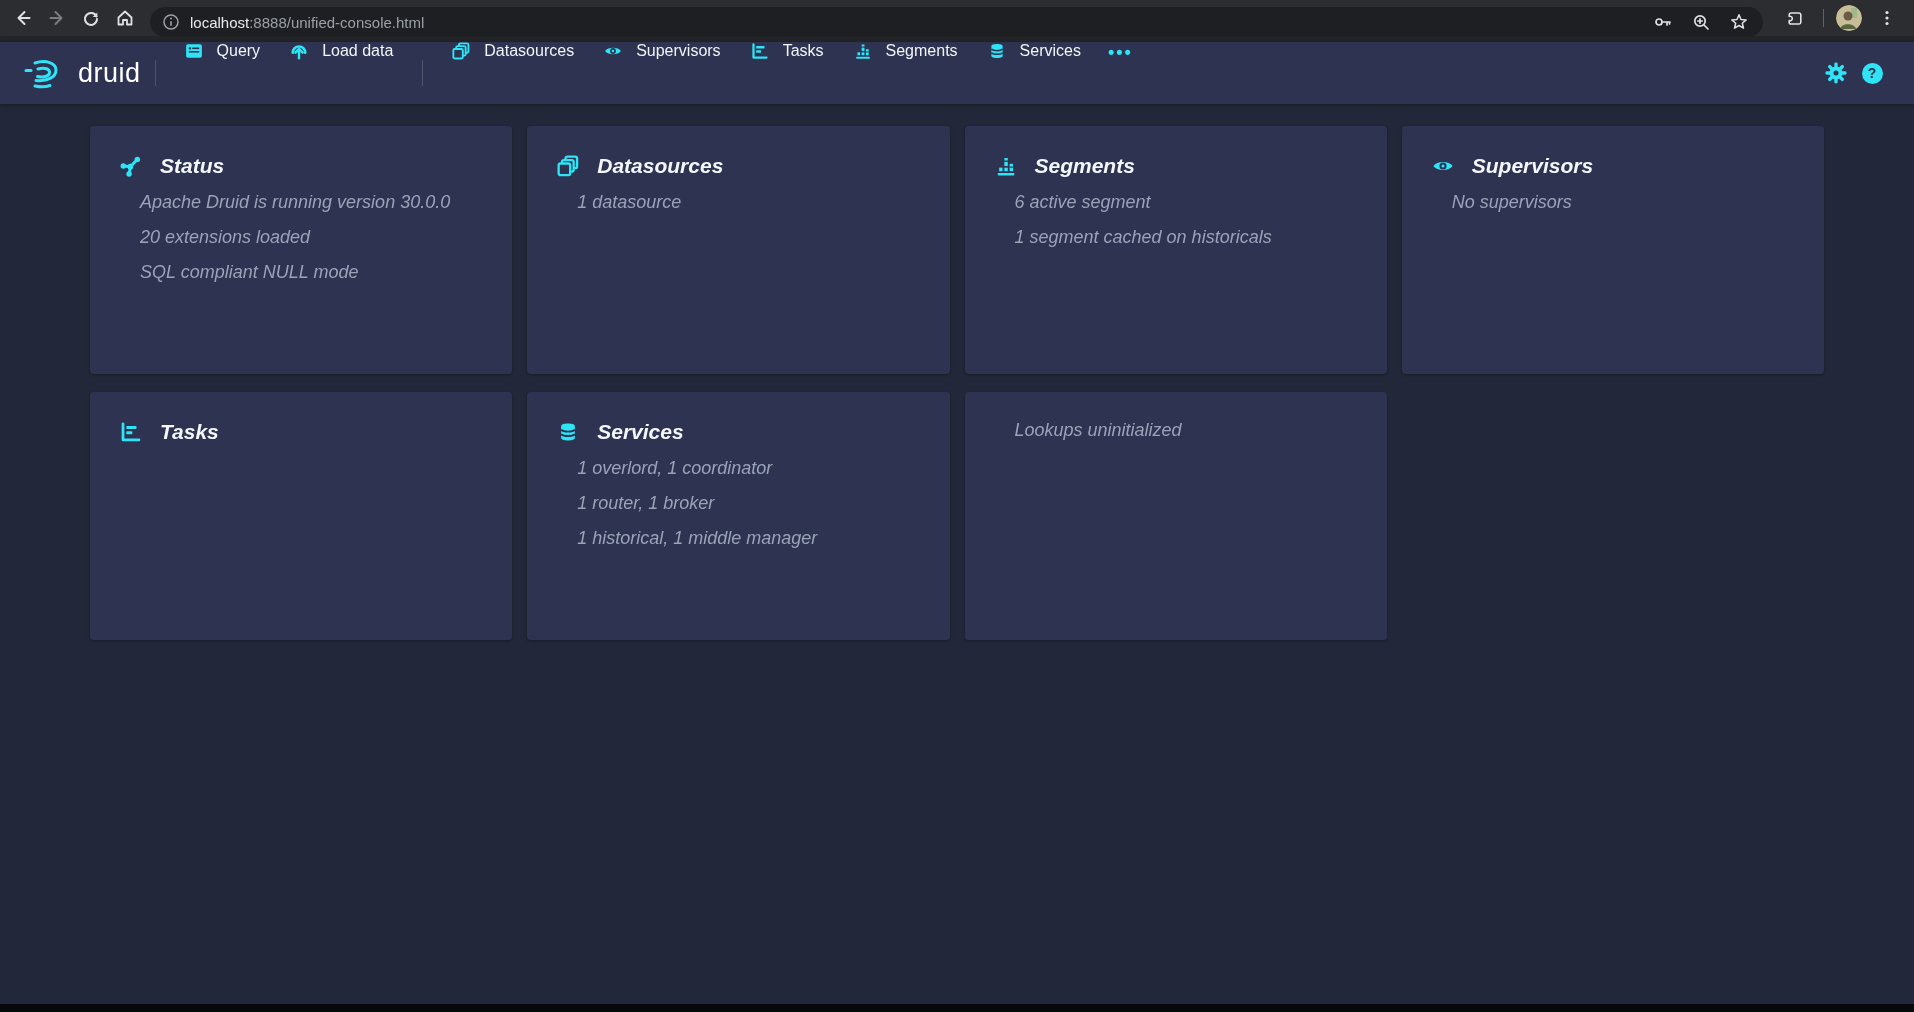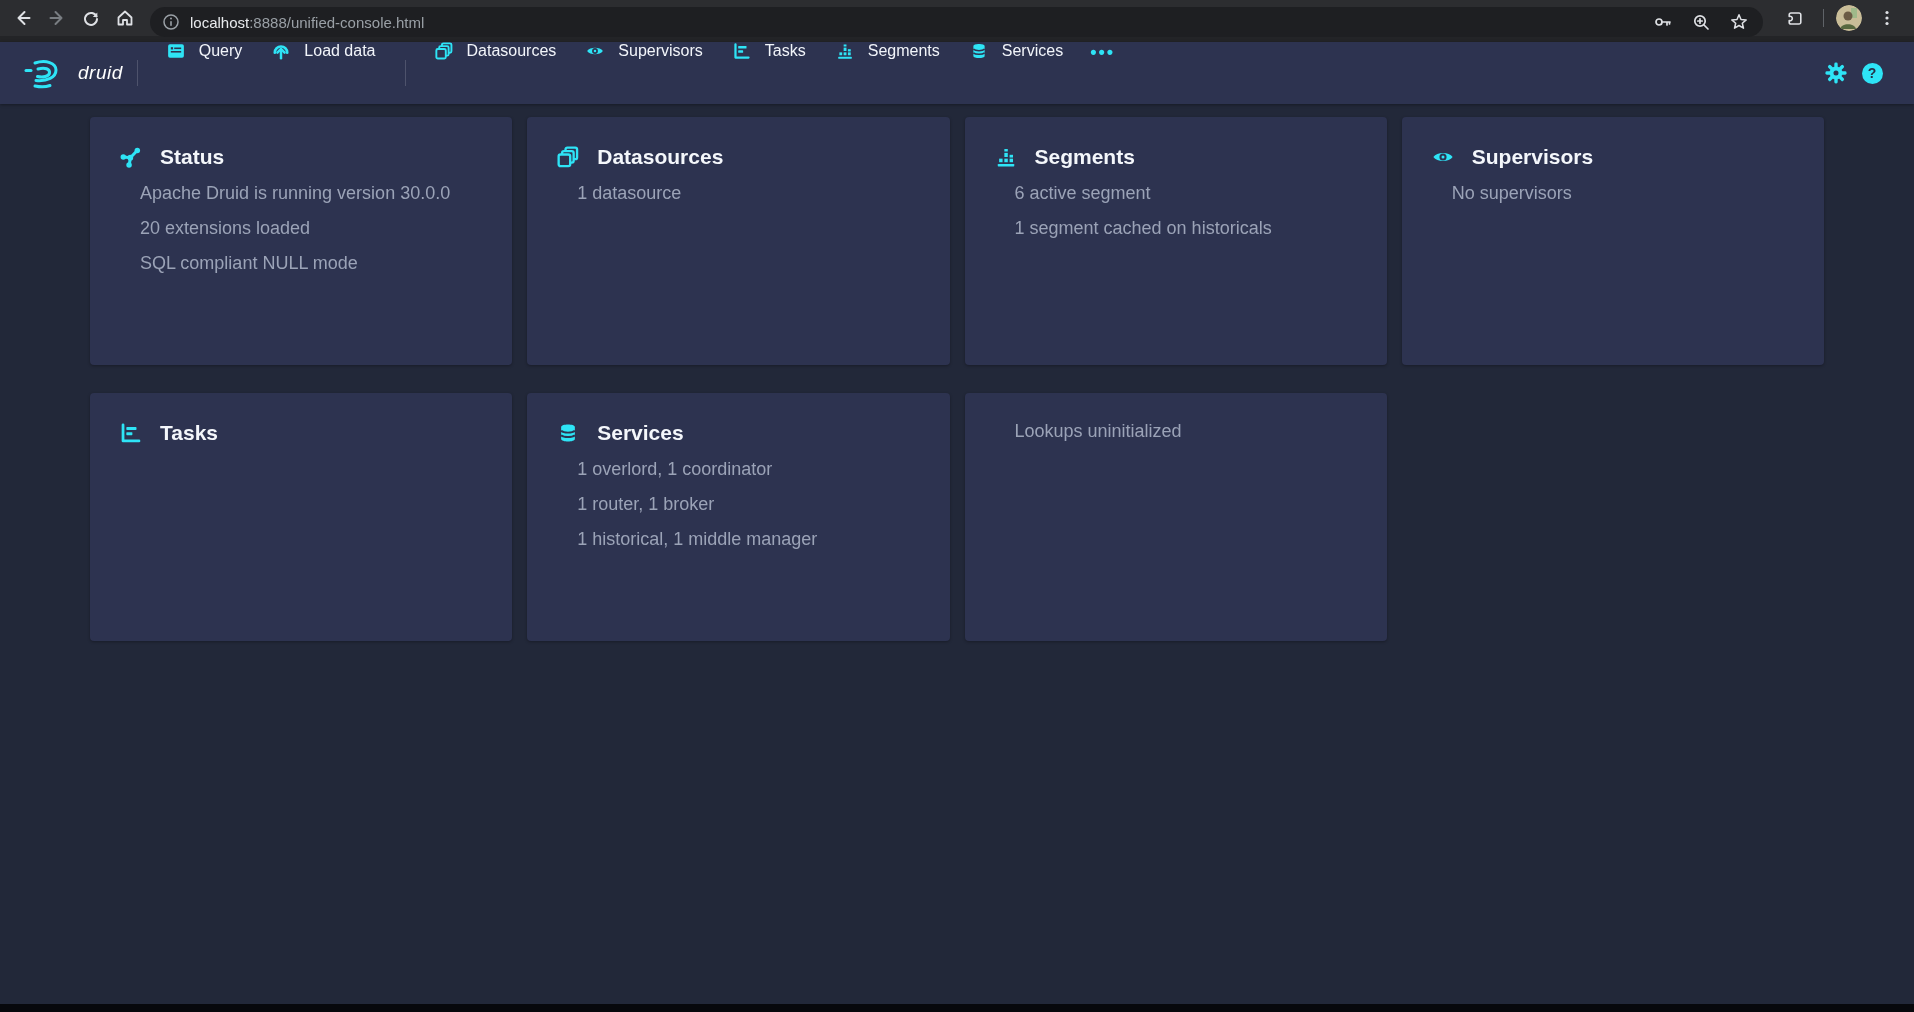--- a/index.html
+++ b/index.html
@@ -67,21 +67,21 @@
   
   .druid-navbar{
     height:62px;
     background:var(--navbar-bg);
     display:flex;align-items:center;
     padding:0 24px 0 22px;
     box-shadow:0 1px 3px rgba(0,0,0,.35);
   }
   .brand{display:flex;align-items:center;gap:10px;cursor:pointer;flex:0 0 auto;}
   .brand-word{
-    color:#ffffff;font-size:19px;font-style:italic;font-weight:400;
+    color:#ffffff;font-size:27px;font-weight:400;
     letter-spacing:.5px;
   }
   .nav-sep{width:1px;height:26px;background:rgba(255,255,255,.16);margin:0 14px;flex:0 0 auto;}
   .nav-item{
     display:flex;align-items:flex-start;gap:14px;
     padding:0 15px;height:62px;cursor:pointer;flex:0 0 auto;
   }
   .nav-item .label{color:#f2f5fa;font-size:16px;}
   .nav-more{padding:0 12px;}
   .nav-more .dots{color:var(--accent);font-size:18px;letter-spacing:2px;font-weight:700;}
@@ -94,23 +94,24 @@
     width:21px;height:21px;border-radius:50%;
     background:var(--accent);color:#263046;
     display:flex;align-items:center;justify-content:center;
     font-size:14px;font-weight:700;
   }
 
   
   .cards{
     display:grid;
     grid-template-columns:repeat(4,minmax(0,1fr));
-    gap:28px 15px;
+    gap:18px 15px;
     grid-auto-rows:248px;
-    padding:13px 90px 0 90px;
+    padding:22px 90px 0 90px;
+    font-style:italic;
   }
   .card{
     background:var(--card-bg);
     border-radius:4px;
     padding:28px 30px;
     cursor:pointer;
     box-shadow:0 1px 3px rgba(0,0,0,.3);
   }
   .card-header{display:flex;align-items:center;gap:18px;margin-bottom:14px;}
   .card-title{color:var(--title-text);font-size:21px;font-weight:700;}

